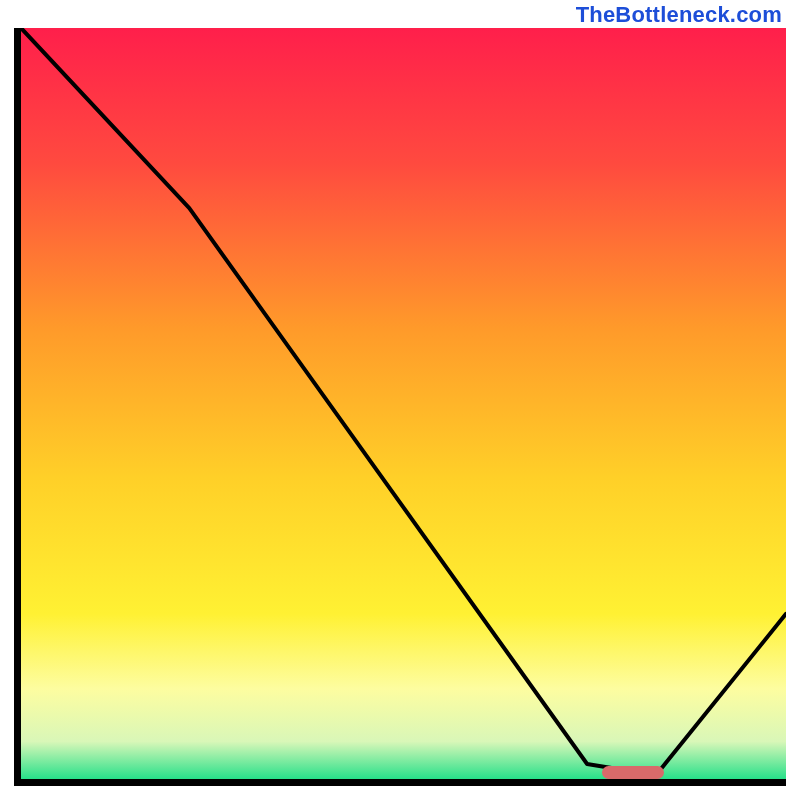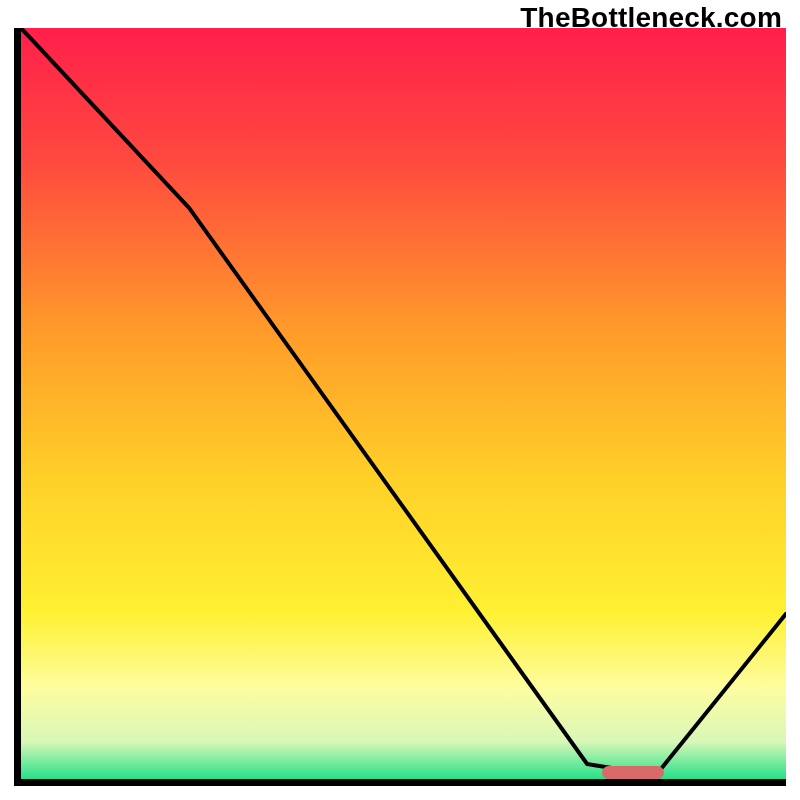--- a/index.html
+++ b/index.html
@@ -8,23 +8,23 @@
     width: 800px;
     height: 800px;
     background: #ffffff;
     position: relative;
     font-family: Arial, Helvetica, sans-serif;
   }
   .watermark {
     position: absolute;
     top: 2px;
     right: 18px;
-    font-size: 28px;
+    font-size: 22px;
     font-weight: 600;
-    color: #000000;
+    color: #1d4ed8;
     letter-spacing: 0.2px;
   }
   .chart-frame {
     position: absolute;
     left: 14px;
     top: 28px;
     width: 772px;
     height: 758px;
     border-left: 7px solid #000;
     border-bottom: 7px solid #000;

